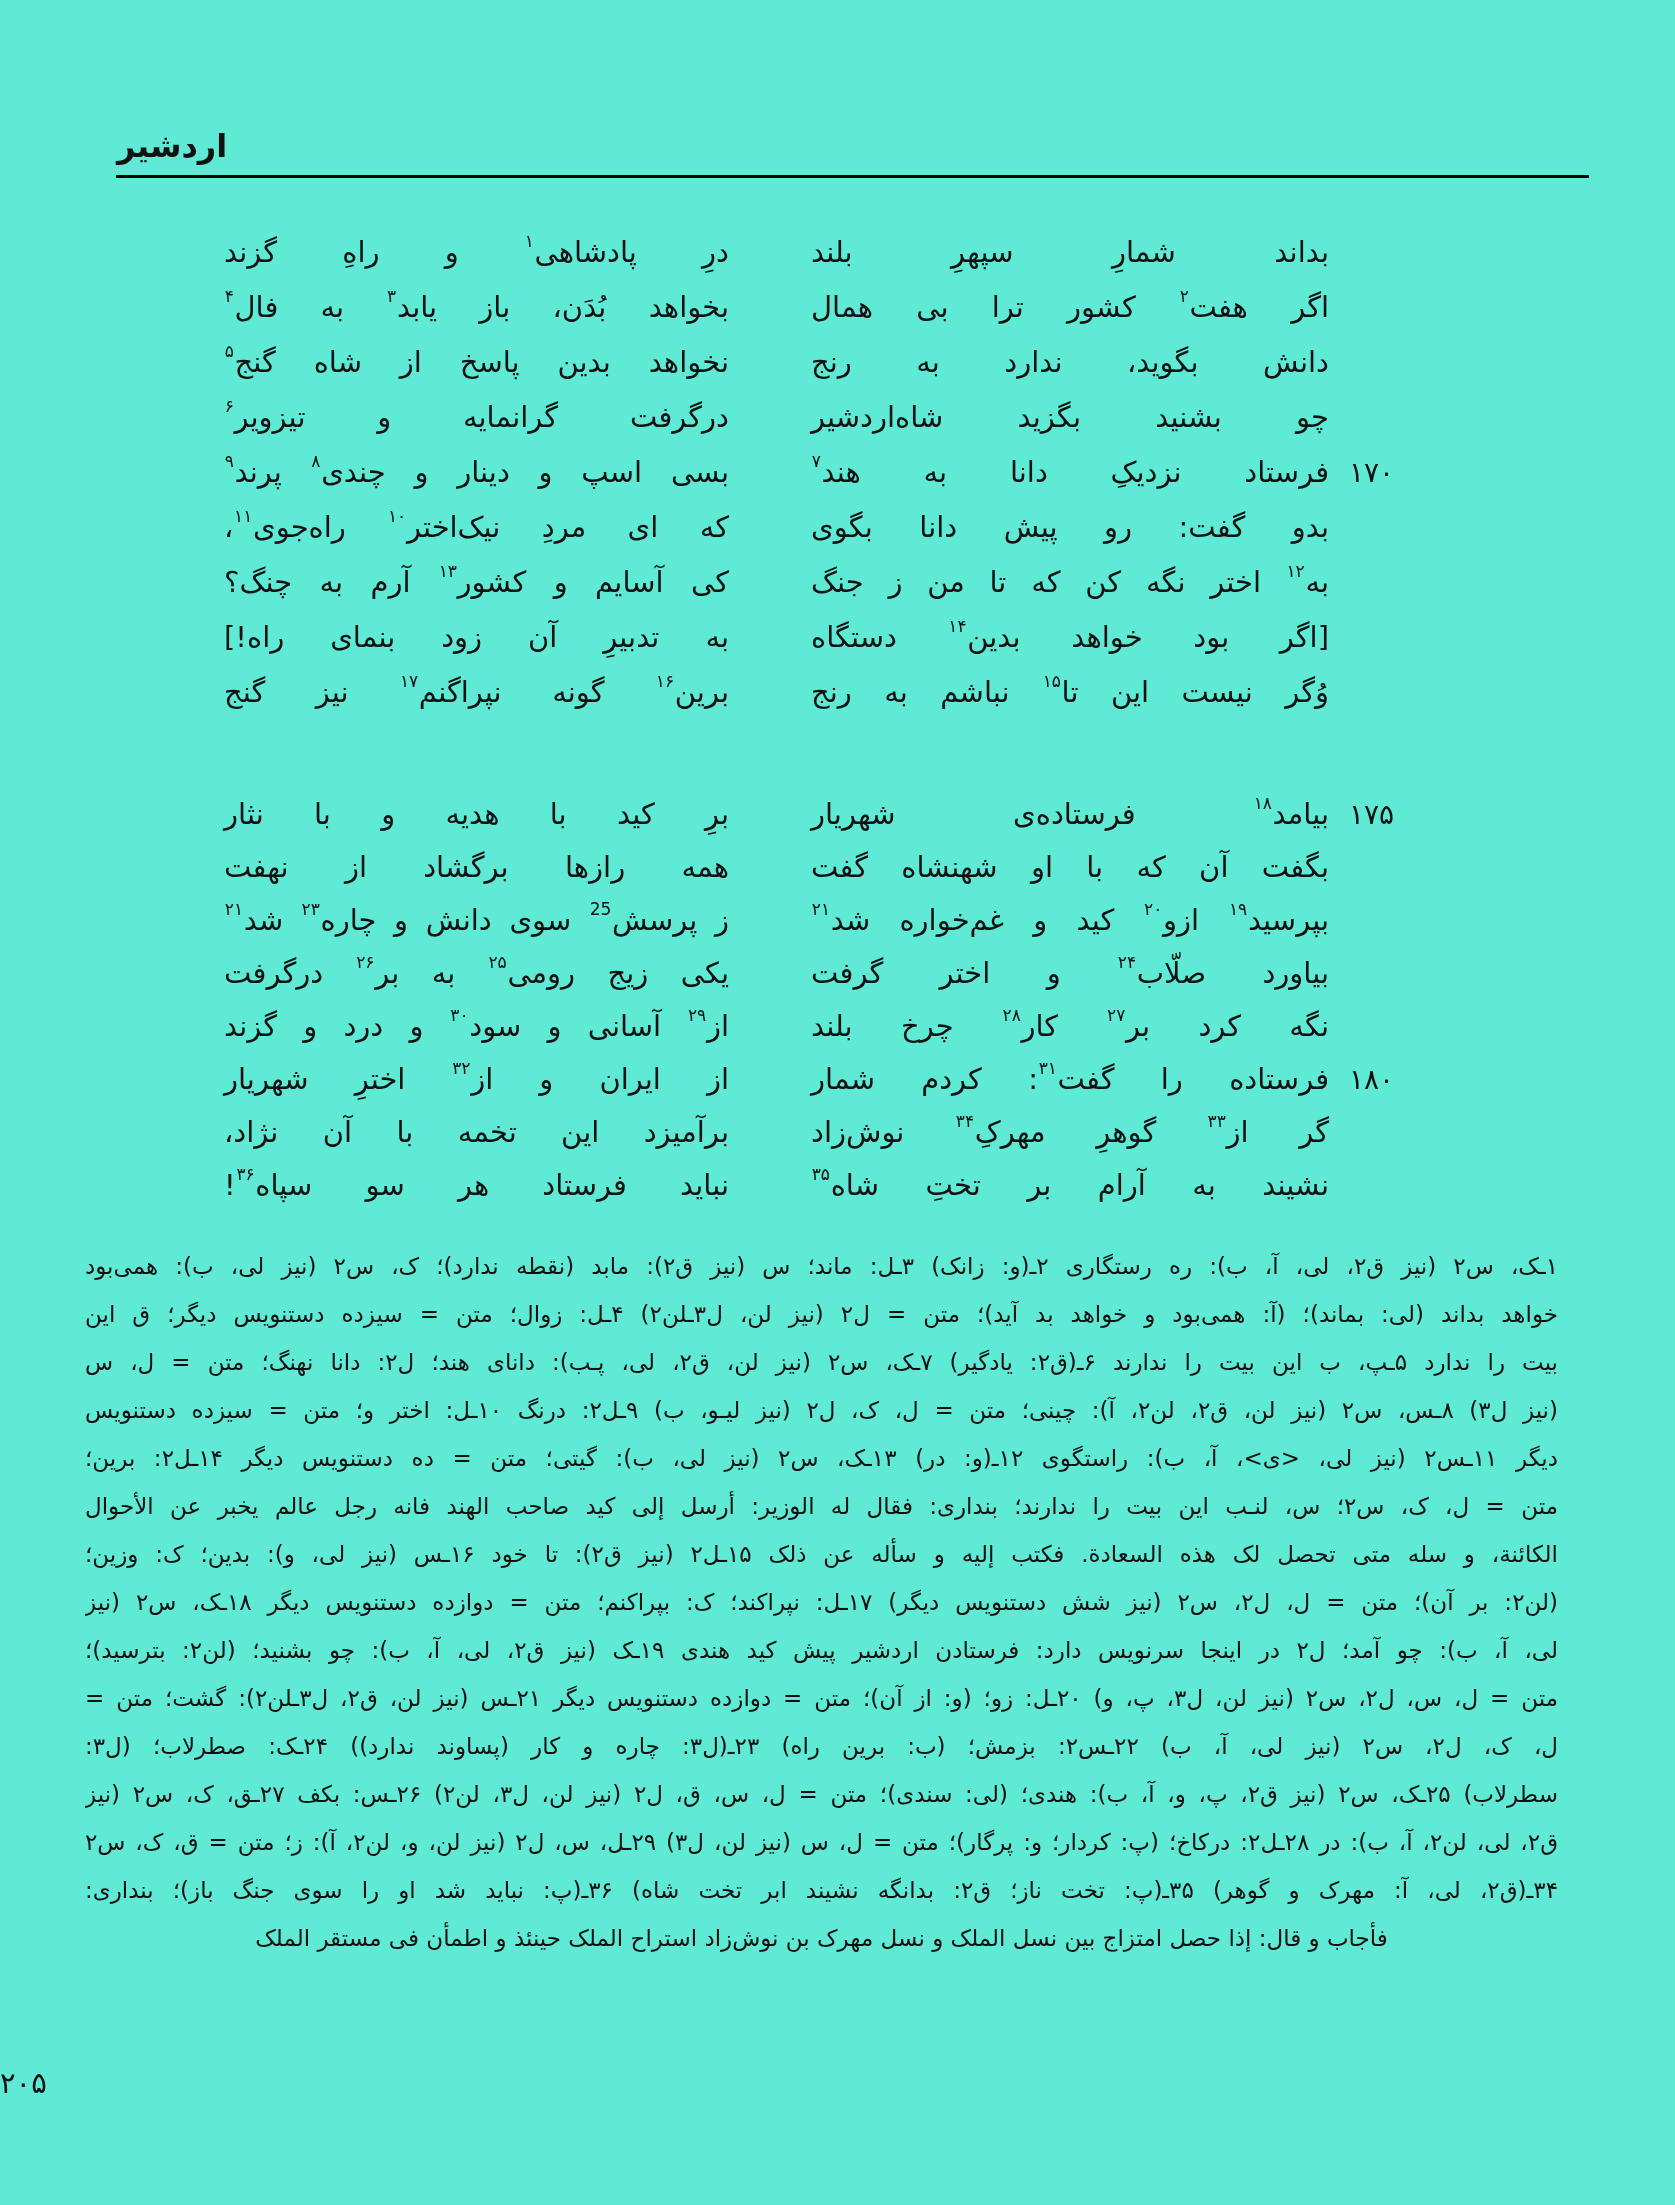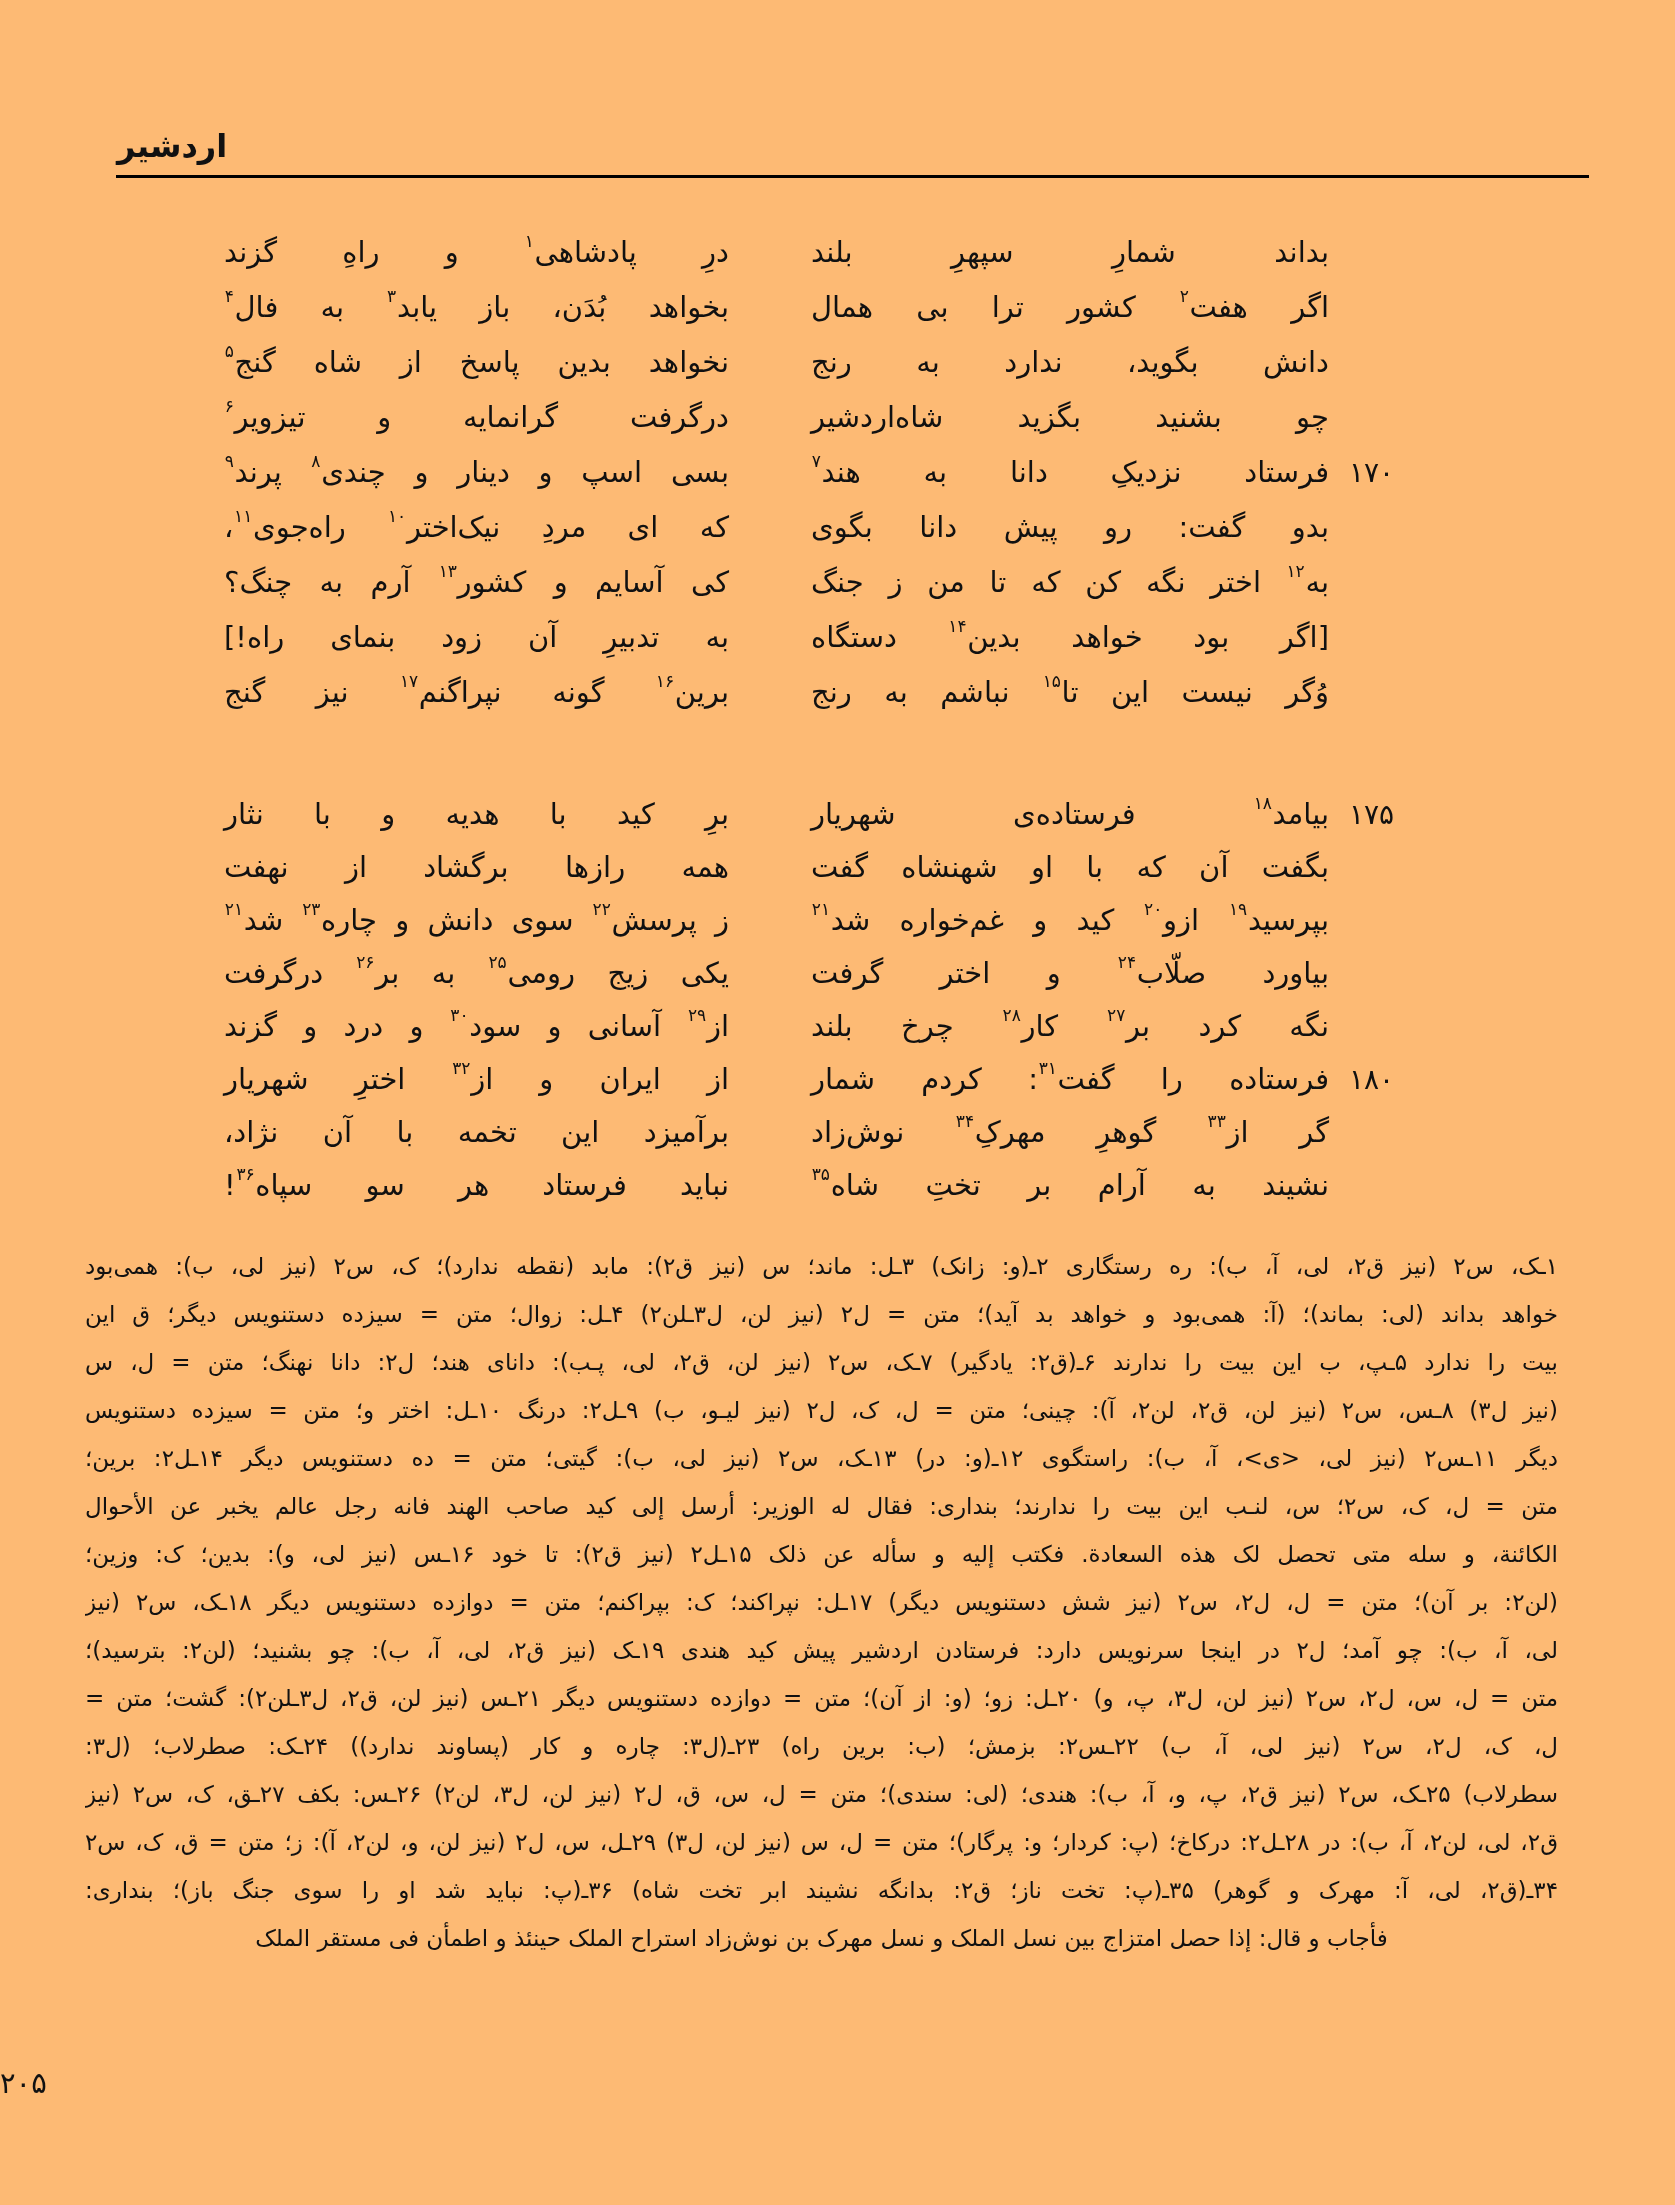--- a/index.html
+++ b/index.html
@@ -1,19 +1,19 @@
 <!DOCTYPE html>
 <html dir="rtl" lang="fa" style="font-size:11px"><head>
 <meta charset="utf-8">
 <style>
   html,body{margin:0;padding:0;background:#e8e8e8;}
   .page{
     position:relative;
     width:1675px;height:2205px;
-    background:#fdba74;
+    background:#5eead4;
     font-family:"DejaVu Sans", sans-serif;
     color:#111;
     direction:rtl;
     overflow:hidden;
   }
   
   .running-head{
     position:absolute;left:117px;top:127px;
     font-size:32px;font-weight:bold;letter-spacing:0;
   }
@@ -295,21 +295,21 @@
             <span class="w">بپرسید<sup>۱۹</sup></span>
             <span class="w">ازو<sup>۲۰</sup></span>
             <span class="w">کید</span>
             <span class="w">و</span>
             <span class="w">غم‌خواره</span>
             <span class="w">شد<sup>۲۱</sup></span>
           </div>
           <div class="gutter"></div>
           <div class="hemistich left">
             <span class="w">ز</span>
-            <span class="w">پرسش<sup>۲۲</sup></span>
+            <span class="w">پرسش<sup>25</sup></span>
             <span class="w">سوی</span>
             <span class="w">دانش</span>
             <span class="w">و</span>
             <span class="w">چاره<sup>۲۳</sup></span>
             <span class="w">شد<sup>۲۱</sup></span>
           </div>
         </div>
         <div class="verse-row">
           <div class="verse-num"></div>
           <div class="hemistich right">

